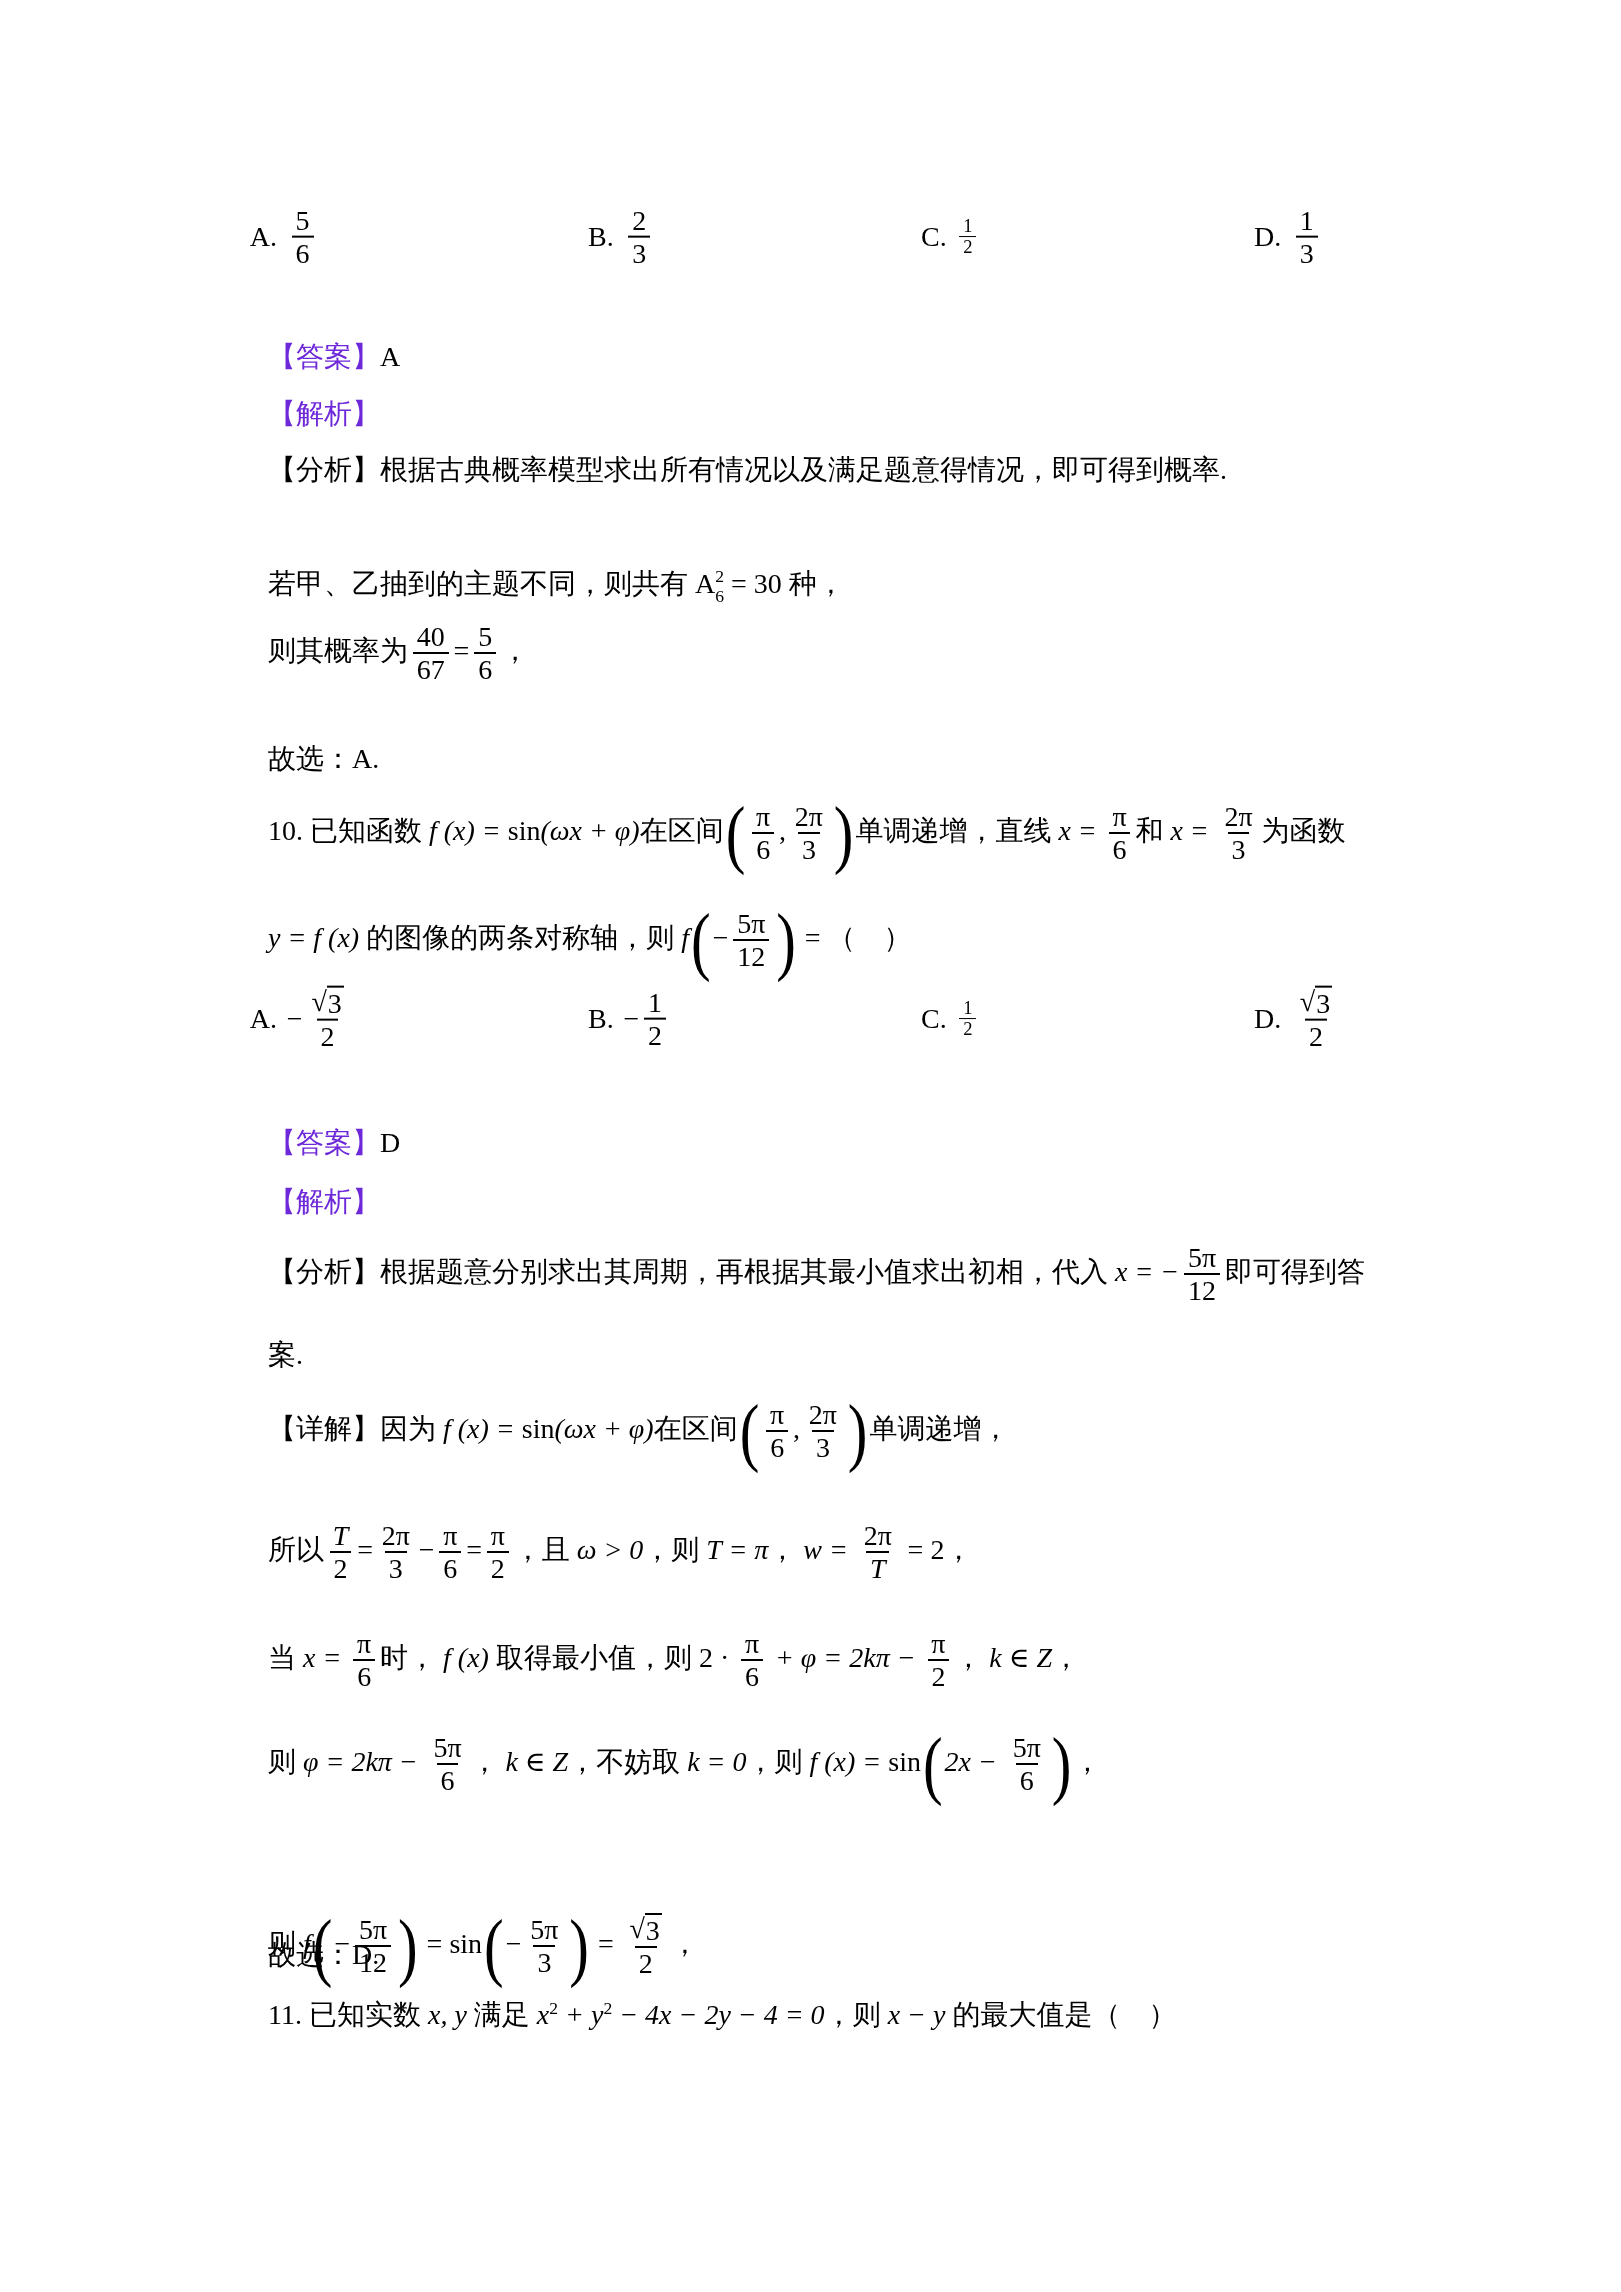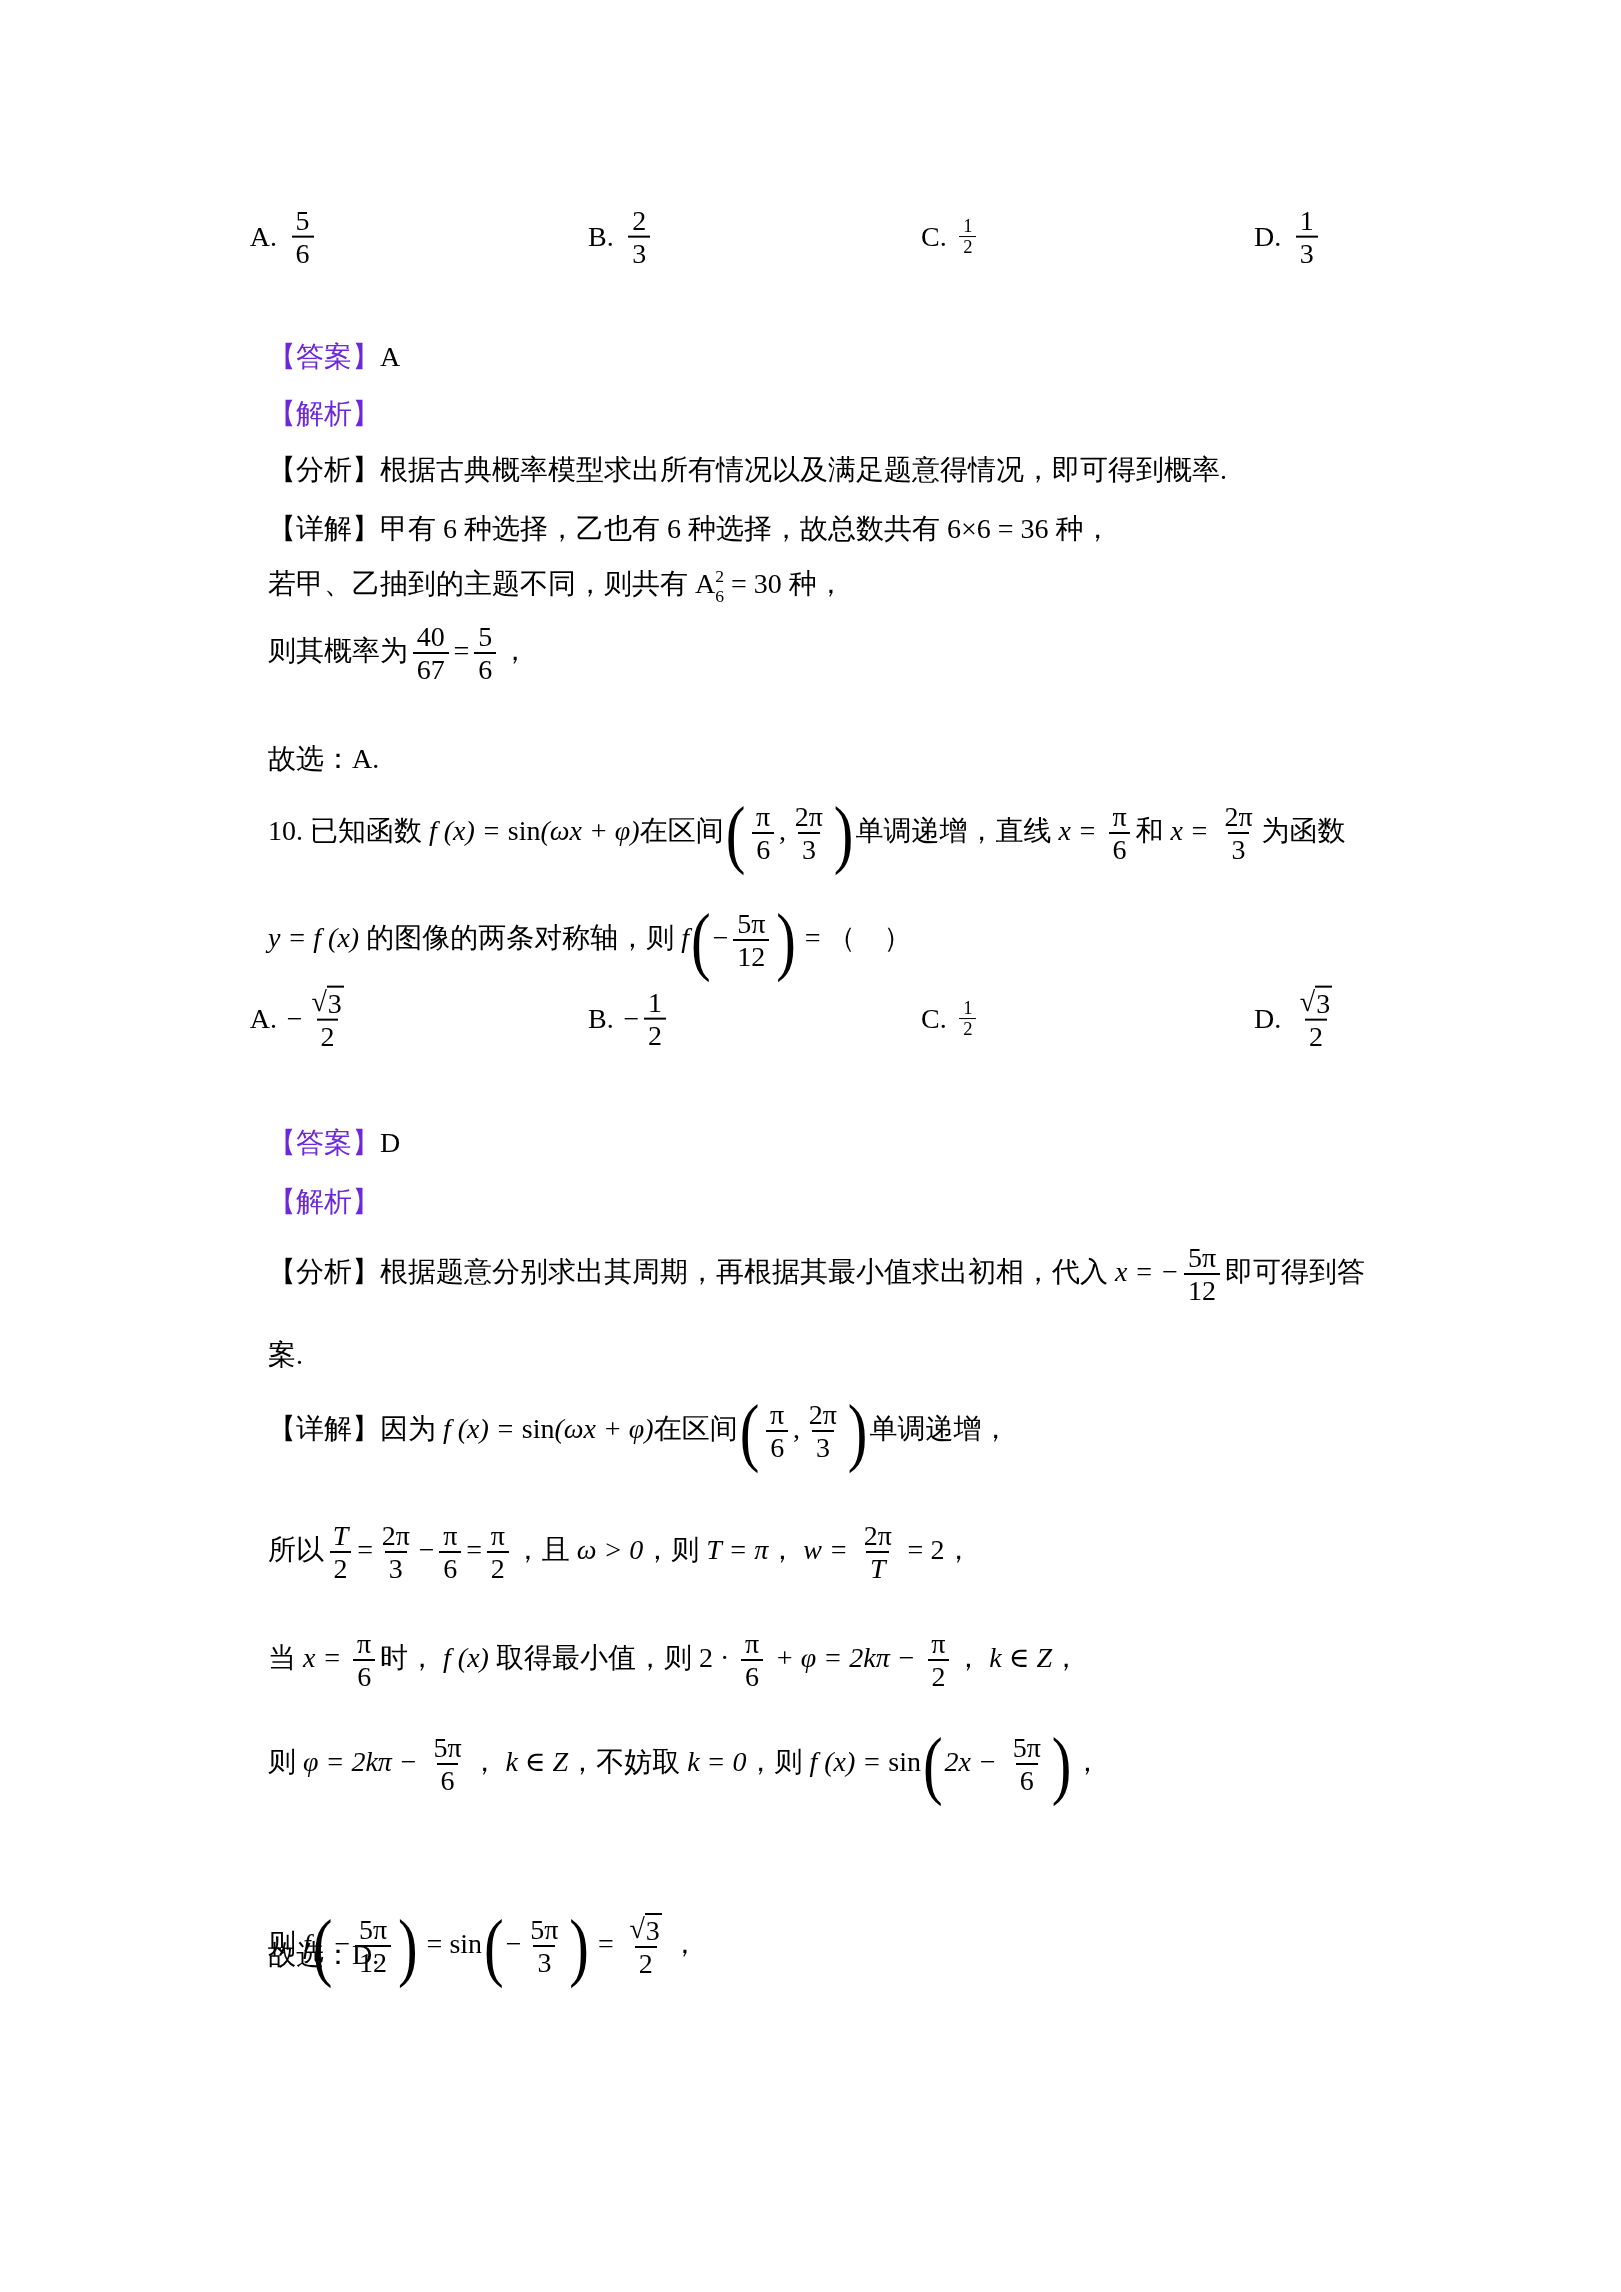--- a/index.html
+++ b/index.html
@@ -76,23 +76,20 @@
   </div>
 
   <div class="ln" style="top:349px;">
     <span class="blue">【解析】</span>
   </div>
 
   <div class="ln" style="top:405px;">
     <span>【分析】</span><span>根据古典概率模型求出所有情况以及满足题意得情况，即可得到概率.</span>
   </div>
 
-  <div class="ln" style="top:464px;">
-    <span>【详解】</span><span>甲有 6 种选择，乙也有 6 种选择，故总数共有 </span><span class="up">6×6 = 36</span><span> 种，</span>
-  </div>
 
   <div class="ln" style="top:519px;">
     <span>若甲、乙抽到的主题不同，则共有 </span><span>A</span><span class="ss"><span>2</span><span>6</span></span><span> = 30</span><span> 种，</span>
   </div>
 
   <div class="ln" style="top:578px;">
     <span>则其概率为</span><span class="fr"><span class="n">40</span><span class="d">67</span></span><span>=</span><span class="fr"><span class="n">5</span><span class="d">6</span></span><span>，</span>
   </div>
 
   <div class="ln" style="top:694px;">
@@ -161,15 +158,18 @@
   </div>
 
   <div class="ln" style="top:1870px;">
     <span>则 </span><span class="m">f</span><span class="bp">(</span><span>−</span><span class="fr"><span class="n">5π</span><span class="d">12</span></span><span class="bp">)</span><span> = </span><span class="up">sin</span><span class="bp">(</span><span>−</span><span class="fr"><span class="n">5π</span><span class="d">3</span></span><span class="bp">)</span><span> = </span><span class="fr"><span class="n"><span class="sq"><span>√</span><span class="sv">3</span></span></span><span class="d">2</span></span><span>，</span>
   </div>
 
   <div class="ln" style="top:1890px;">
     <span>故选：D.</span>
   </div>
 
+  <div class="ln" style="top:1950px;">
+    <span>11. </span><span>已知实数 </span><span class="m">x, y</span><span> 满足 </span><span class="m"><span>x</span><sup class="sp">2</sup><span> + y</span><sup class="sp">2</sup><span> − 4x − 2y − 4 = 0</span></span><span>，则 </span><span class="m">x − y</span><span> 的最大值是（　）</span>
+  </div>
 
 </div>
 
 
 </body></html>

